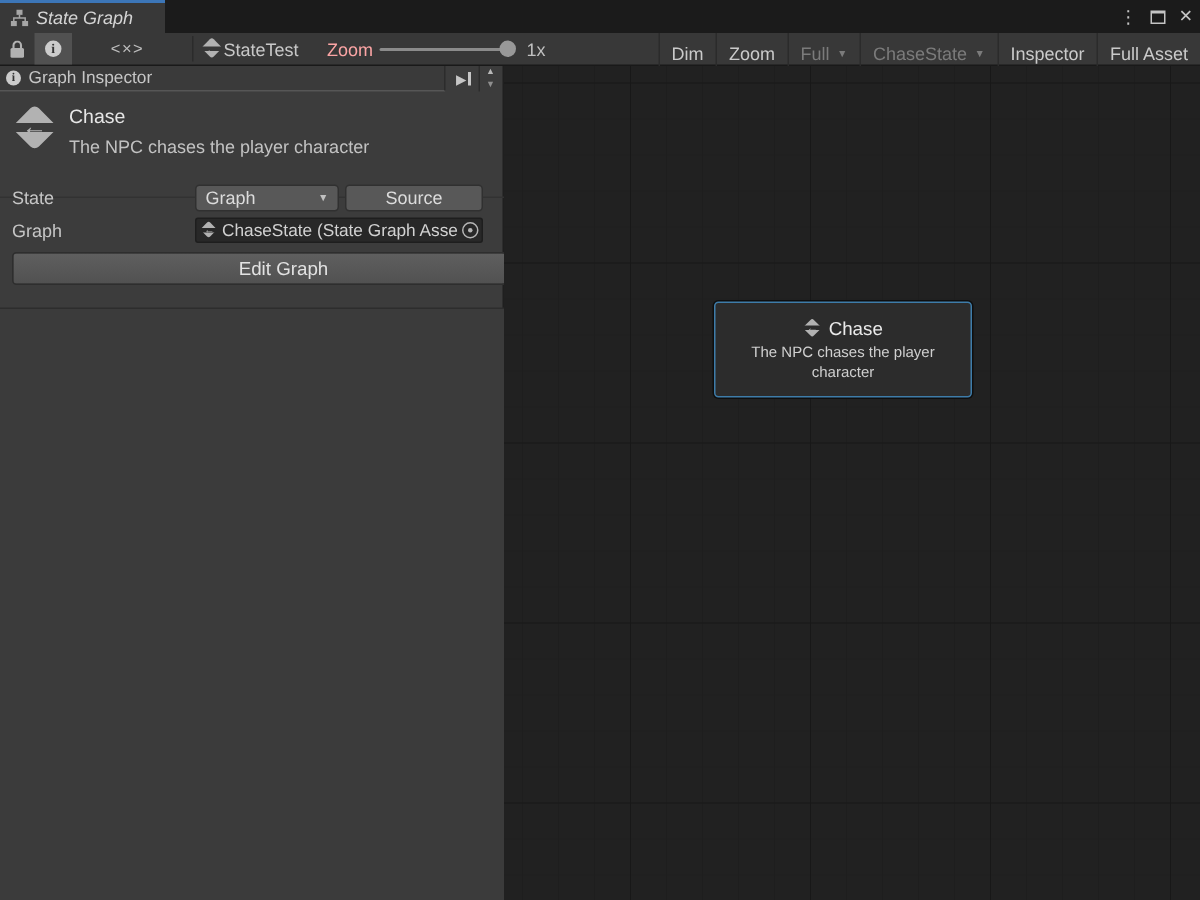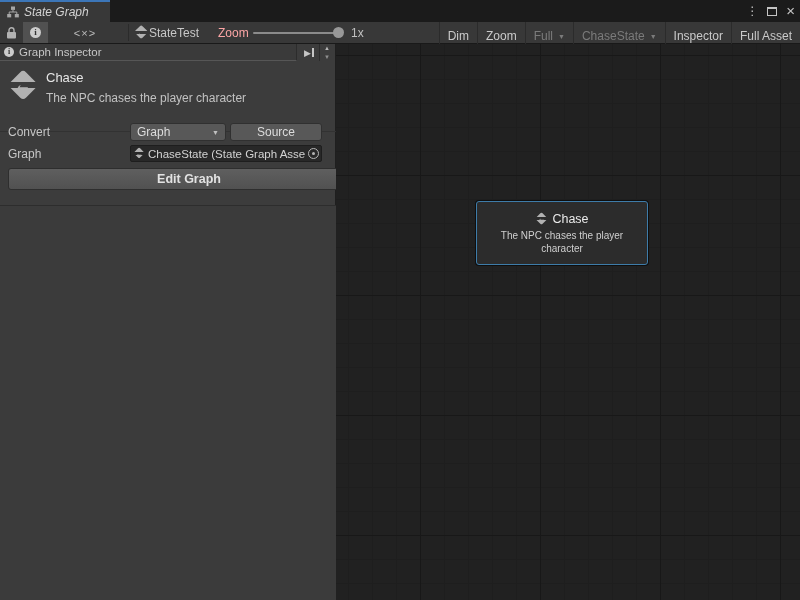--- a/index.html
+++ b/index.html
@@ -107,21 +107,21 @@
   .obj-field {
     position:absolute; left:130px; top:101px; width:192px; height:17px;
     background:#282828; border-radius:2px; border:1px solid #1e1e1e;
     display:flex; align-items:center; gap:3px; padding:0 2px 0 3px; color:#d2d2d2;
   }
   .obj-field .state-icon { width:11px; height:11px; flex:none; }
   .obj-text { flex:1; white-space:nowrap; overflow:hidden; font-size:11.5px; }
   .btn-edit {
     position:absolute; left:8px; top:124px; width:362px; height:22px;
     background:linear-gradient(#5f5f5f,#515151); border:1px solid #2e2e2e; border-radius:3px;
-    display:flex; align-items:center; justify-content:center; color:#e2e2e2; font-size:12.5px;font-weight:bold;
+    display:flex; align-items:center; justify-content:center; color:#e2e2e2; font-size:12.5px;
   }
   .insp-divider { position:absolute; left:0; top:161px; width:336px; height:1px; background:#2d2d2d; }
   .insp-body { position:absolute; left:0; top:162px; width:336px; bottom:0; background:#3b3b3b; }
 
   
   .canvas {
     position:absolute; left:336px; top:44px; width:464px; height:556px;
     background-color:#212121;
     background-image:
       linear-gradient(to right, #181818 1px, transparent 1px),
@@ -233,21 +233,21 @@
 
     <div class="chase-head">
       <span class="state-icon" style="--icon-bg:#3c3c3c;">
           <span class="bar"></span>
           <span class="arr" style="font-size:17px"></span>
         </span>
       <div class="chase-title">Chase</div>
       <div class="chase-desc">The NPC chases the player character</div>
     </div>
 
-    <div class="field-label lbl-source">Convert</div>
+    <div class="field-label lbl-source">State</div>
     <div class="dropdown">
       <span>Graph</span>
       <span class="dd-arrow">▼</span>
     </div>
     <div class="btn-convert">
       <span>Source</span>
     </div>
 
     <div class="field-label lbl-graph">Graph</div>
     <div class="obj-field">

